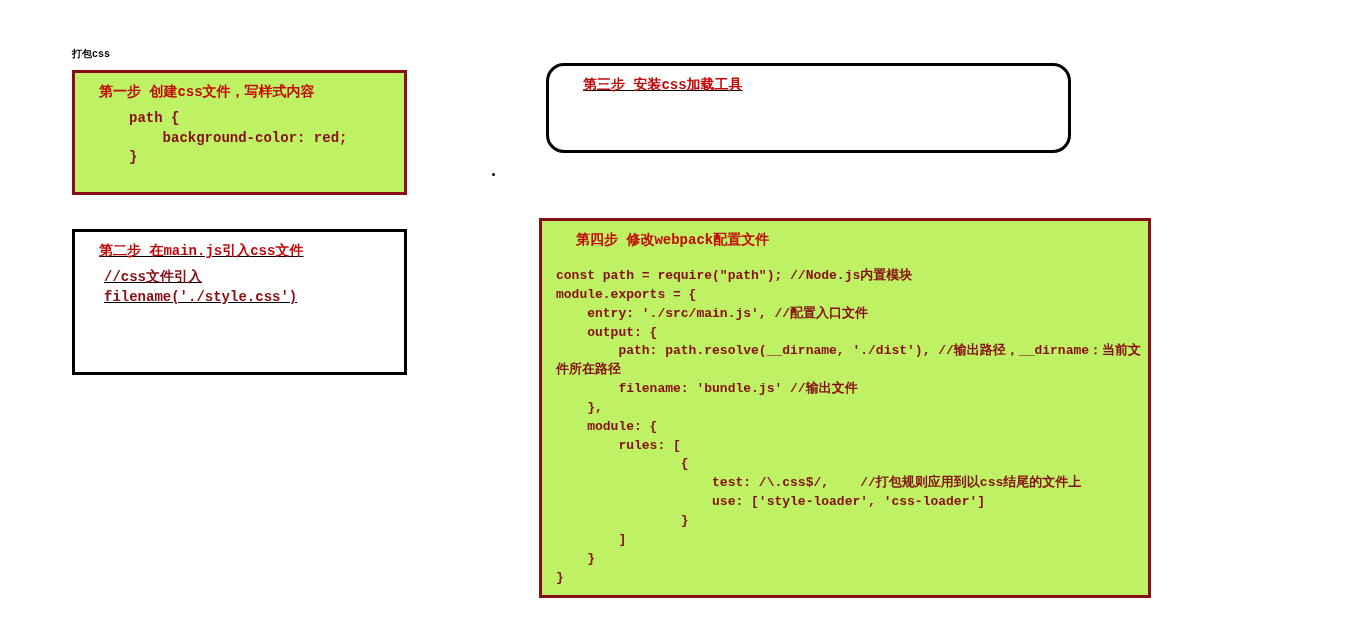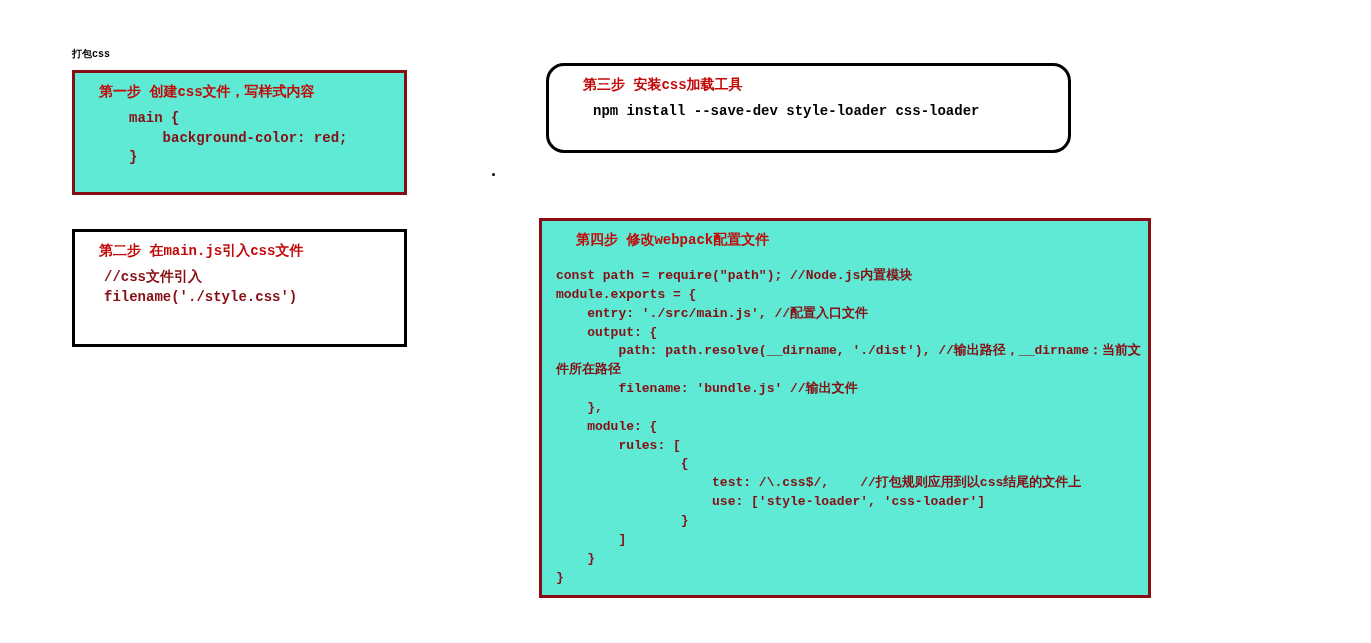--- a/index.html
+++ b/index.html
@@ -17,31 +17,31 @@
   
   .page-title {
     font-weight: bold;
     color: #000;
     font-size: 10px;
   }
 
   
   .box-red {
     border: 3px solid #870e14;
-    background: #5eead4;
+    background: #bef264;
     box-sizing: border-box;
     padding: 10px 14px;
   }
   .box-black {
     border: 3px solid #000;
     background: #fff;
     box-sizing: border-box;
     padding: 10px 14px;
   }
-  .rounded { border-radius: 18px; }
+  .rounded { border-radius: 18px; text-decoration: underline; }
 
   .step-title {
     color: #c30808;
     font-weight: bold;
     font-size: 14px;
     display: block;
     margin-bottom: 8px;
   }
   .step-title-compact {
     color: #c30808;
@@ -67,21 +67,21 @@
     white-space: pre;
     line-height: 1.4;
   }
 
   
   #step1 { left: 72px; top: 70px; width: 335px; height: 125px; }
   #step1 .step-title { padding-left: 10px; }
   #step1 .code-red { padding-left: 40px; display:block; }
 
   
-  #step2 { left: 72px; top: 229px; width: 335px; height: 118px; }
+  #step2 { left: 72px; top: 229px; width: 335px; height: 146px; text-decoration: underline; }
   #step2 .step-title { padding-left: 10px; }
   #step2 .code-red { padding-left: 15px; display:block; }
 
   
   #step3 { left: 546px; top: 63px; width: 525px; height: 90px; }
   #step3 .step-title { padding-left: 20px; }
   #step3 .code-black { padding-left: 30px; display:block; }
 
   
   #step4 { left: 539px; top: 218px; width: 612px; height: 380px; }
@@ -98,34 +98,33 @@
     border-radius:50%;
   }
 </style>
 </head>
 <body>
 
 <div class="abs page-title" style="left:72px; top:47px;">打包css</div>
 
 <div id="step1" class="abs box-red">
   <span class="step-title">第一步 创建css文件，写样式内容</span>
-  <span class="code-red">main {
+  <span class="code-red">path {
     background-color: red;
 }</span>
 </div>
 
 <div id="step2" class="abs box-black">
   <span class="step-title">第二步 在main.js引入css文件</span>
   <span class="code-red">//css文件引入
 filename('./style.css')</span>
 </div>
 
 <div id="step3" class="abs box-black rounded">
   <span class="step-title">第三步 安装css加载工具</span>
-  <span class="code-black">npm install --save-dev style-loader css-loader</span>
 </div>
 
 <div class="dot"></div>
 
 <div id="step4" class="abs box-red">
   <span class="step-title-compact">第四步 修改webpack配置文件</span>
   <span class="code-red">const path = require("path"); //Node.js内置模块
 module.exports = {
     entry: './src/main.js', //配置入口文件
     output: {

